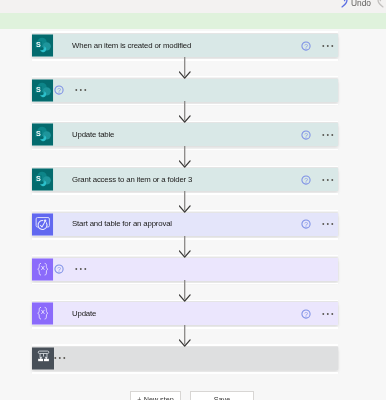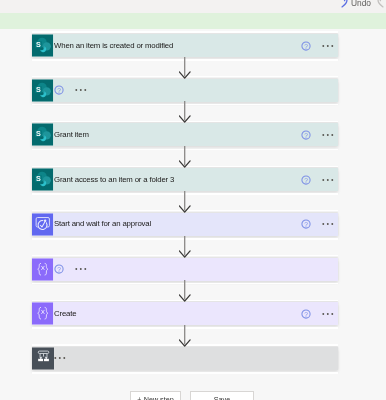--- a/index.html
+++ b/index.html
@@ -10,21 +10,21 @@
   .tb-undo .undoic{position:absolute;left:0px;top:0px;}
   .tb-undo .lbl{position:absolute;left:13px;top:-1.8px;font-size:8.4px;color:#605e5c;white-space:nowrap;line-height:11px;}
   .tb-redo{position:absolute;left:374px;top:0px;height:14px;}
   .greenband{position:absolute;left:0;top:13px;width:386px;height:16px;background:#dff2dc;}
   .canvas{position:absolute;left:0;top:29px;width:386px;height:371px;background:#f7f7f7;}
 
   .card{position:absolute;left:32px;width:306px;height:23px;display:flex;align-items:stretch;
         box-shadow:0 0.3px 0.9px rgba(0,0,0,.11),0 1.5px 3.0px rgba(0,0,0,.12),0 -0.6px 1.2px rgba(0,0,0,.09);}
   .glow{position:absolute;left:32px;width:306px;height:1.6px;background:#ffffff;}
   .ico{width:22px;height:23px;flex:0 0 22px;display:block;}
-  .label{font-size:7.8px;color:#1b1a19;padding-left:0;flex:1;display:flex;align-items:center;
+  .label{font-size:7.8px;color:#1b1a19;padding-left:18px;flex:1;display:flex;align-items:center;
          line-height:1;position:relative;top:-0.1px;letter-spacing:-0.16px;text-align:center;}
   .rightzone{display:flex;align-items:center;}
   .help{width:10px;height:10px;display:block;margin-right:10.5px;}
   .dots{width:14px;height:6px;display:block;align-self:center;margin-right:2.4px;}
 
   .arrow{position:absolute;left:179px;width:12px;height:22px;}
   .btn{position:absolute;top:391px;height:15px;border:1px solid #d8d6d4;background:#fff;
        display:flex;align-items:center;justify-content:center;font-size:7.2px;color:#323130;}
   .btn-new{left:130px;width:49px;}
   .btn-save{left:190px;width:62px;}
@@ -100,21 +100,21 @@
     <div class="glow" style="top:76.10000000000001px;height:1.3px"></div>
     <div class="card" style="top:123.4px;background:#d9e8e7">
       <svg class="ico" viewBox="0 0 23 23">
       <rect width="22" height="23" fill="#046b6e"></rect>
       <circle cx="10.5" cy="8.2" r="4.9" fill="#0d8589"></circle>
       <circle cx="15.4" cy="12.4" r="4.35" fill="#1e959b"></circle>
       <rect x="3.2" y="7.2" width="7.1" height="7.0" fill="#04787c"></rect>
       <text x="6.7" y="13.1" font-family="Liberation Sans, sans-serif" font-size="7.6" font-weight="bold" fill="#f4fbfb" text-anchor="middle">S</text>
       <path d="M8.56 15.93 A 3.2 3.2 0 1 0 12.83 12.31 A 3.0 3.0 0 0 1 8.56 15.93 Z" fill="#2cc0cb"></path>
     </svg>
-      <div class="label">Grant item</div>
+      <div class="label">Update table</div>
       <div class="rightzone">
         <svg class="help" viewBox="0 0 10 10">
             <circle cx="5" cy="5" r="4.1" fill="none" stroke="#7d90e6" stroke-width="1.05"></circle>
             <text x="5" y="7.5" font-family="Liberation Sans, sans-serif" font-size="6.6" fill="#7d90e6" text-anchor="middle">?</text>
           </svg>
         <svg class="dots" viewBox="0 0 14 6">
           <circle cx="1.3" cy="3" r="0.95" fill="#56544f"></circle>
           <circle cx="5.8" cy="3" r="0.95" fill="#56544f"></circle>
           <circle cx="10.3" cy="3" r="0.95" fill="#56544f"></circle>
         </svg>
@@ -147,21 +147,21 @@
     <div class="glow" style="top:193.3px"></div>
     <div class="glow" style="top:165.50000000000003px;height:1.3px"></div>
     <div class="card" style="top:212.8px;background:#e4e5fa">
       <svg class="ico" viewBox="0 0 23 23">
       <rect width="22" height="23" fill="#6168f0"></rect>
       <rect x="4.3" y="4.2" width="13.9" height="9.9" rx="1.5" fill="none" stroke="#dcdefb" stroke-width="1.0"></rect>
       <path d="M11.5 7.45 A 4.65 4.65 0 1 0 15.0 9.7" fill="#6168f0" stroke="#eceefd" stroke-width="1.05" stroke-linecap="round"></path>
       <path d="M8.75 12.3 L10.4 14.0 L13.4 8.9" fill="none" stroke="#eceefd" stroke-width="1.05" stroke-linecap="round" stroke-linejoin="round"></path>
       <circle cx="13.75" cy="7.55" r="1.25" fill="#eceefd"></circle>
     </svg>
-      <div class="label">Start and wait for an approval</div>
+      <div class="label">Start and table for an approval</div>
       <div class="rightzone">
         <svg class="help" viewBox="0 0 10 10">
             <circle cx="5" cy="5" r="4.1" fill="none" stroke="#7d90e6" stroke-width="1.05"></circle>
             <text x="5" y="7.5" font-family="Liberation Sans, sans-serif" font-size="6.6" fill="#7d90e6" text-anchor="middle">?</text>
           </svg>
         <svg class="dots" viewBox="0 0 14 6">
           <circle cx="1.3" cy="3" r="0.95" fill="#56544f"></circle>
           <circle cx="5.8" cy="3" r="0.95" fill="#56544f"></circle>
           <circle cx="10.3" cy="3" r="0.95" fill="#56544f"></circle>
         </svg>
@@ -190,21 +190,21 @@
     </div>
     <div class="glow" style="top:282.7px"></div>
     <div class="glow" style="top:254.9px;height:1.3px"></div>
     <div class="card" style="top:302.20000000000005px;background:#ebe6fd">
       <svg class="ico" viewBox="0 0 23 23">
       <rect width="22" height="23" fill="#8b6bfb"></rect>
       <path d="M9.0 5.1 c-1.45 0 -1.45 1.6 -1.45 3.15 c0 1.5 -0.5 2.55 -1.55 2.95 c1.05 0.4 1.55 1.45 1.55 2.95 c0 1.55 0 3.15 1.45 3.15" fill="none" stroke="#ece6fe" stroke-width="0.9" stroke-linecap="round"></path>
       <path d="M13.6 5.1 c1.45 0 1.45 1.6 1.45 3.15 c0 1.5 0.5 2.55 1.55 2.95 c-1.05 0.4 -1.55 1.45 -1.55 2.95 c0 1.55 0 3.15 -1.45 3.15" fill="none" stroke="#ece6fe" stroke-width="0.9" stroke-linecap="round"></path>
       <path d="M10.05 8.1 L12.75 11.6 M12.75 8.1 L10.05 11.6" fill="none" stroke="#ece6fe" stroke-width="0.9" stroke-linecap="round"></path>
     </svg>
-      <div class="label">Create</div>
+      <div class="label">Update</div>
       <div class="rightzone">
         <svg class="help" viewBox="0 0 10 10">
             <circle cx="5" cy="5" r="4.1" fill="none" stroke="#7d90e6" stroke-width="1.05"></circle>
             <text x="5" y="7.5" font-family="Liberation Sans, sans-serif" font-size="6.6" fill="#7d90e6" text-anchor="middle">?</text>
           </svg>
         <svg class="dots" viewBox="0 0 14 6">
           <circle cx="1.3" cy="3" r="0.95" fill="#56544f"></circle>
           <circle cx="5.8" cy="3" r="0.95" fill="#56544f"></circle>
           <circle cx="10.3" cy="3" r="0.95" fill="#56544f"></circle>
         </svg>

